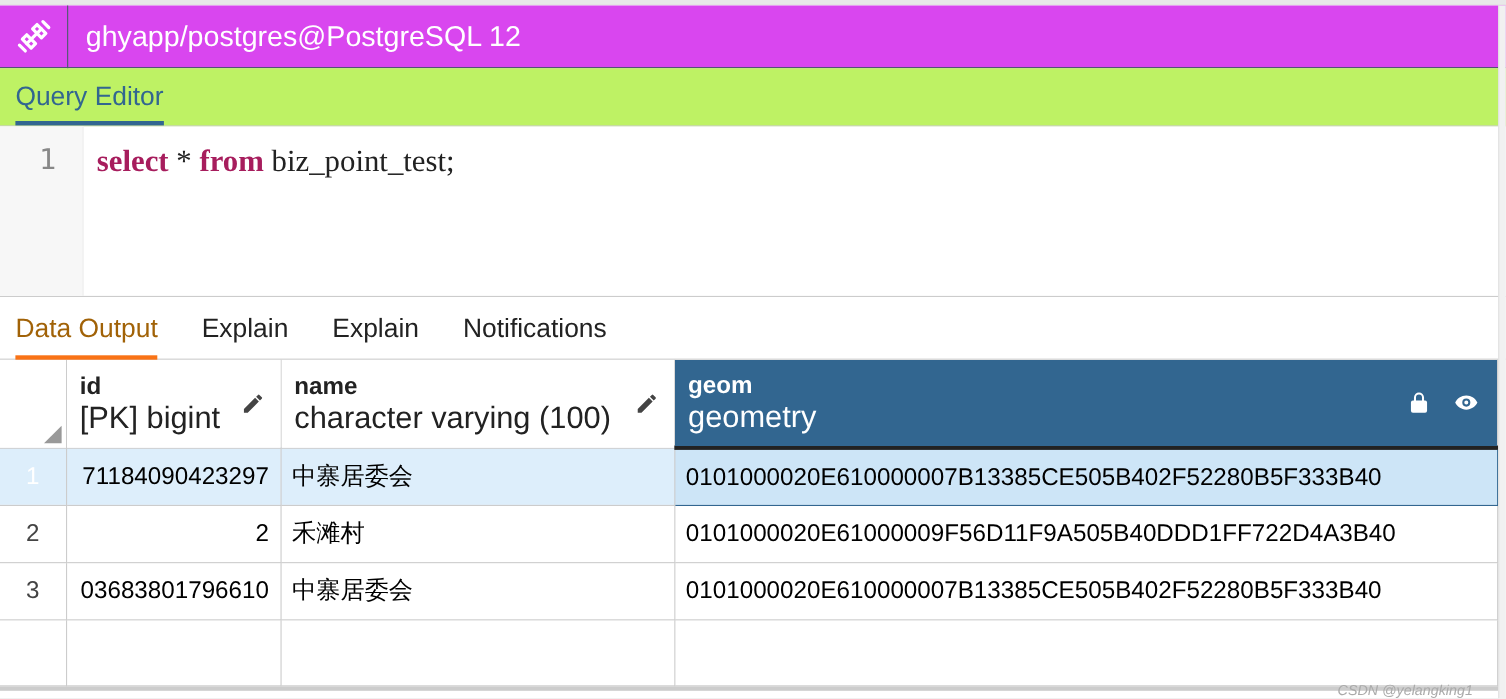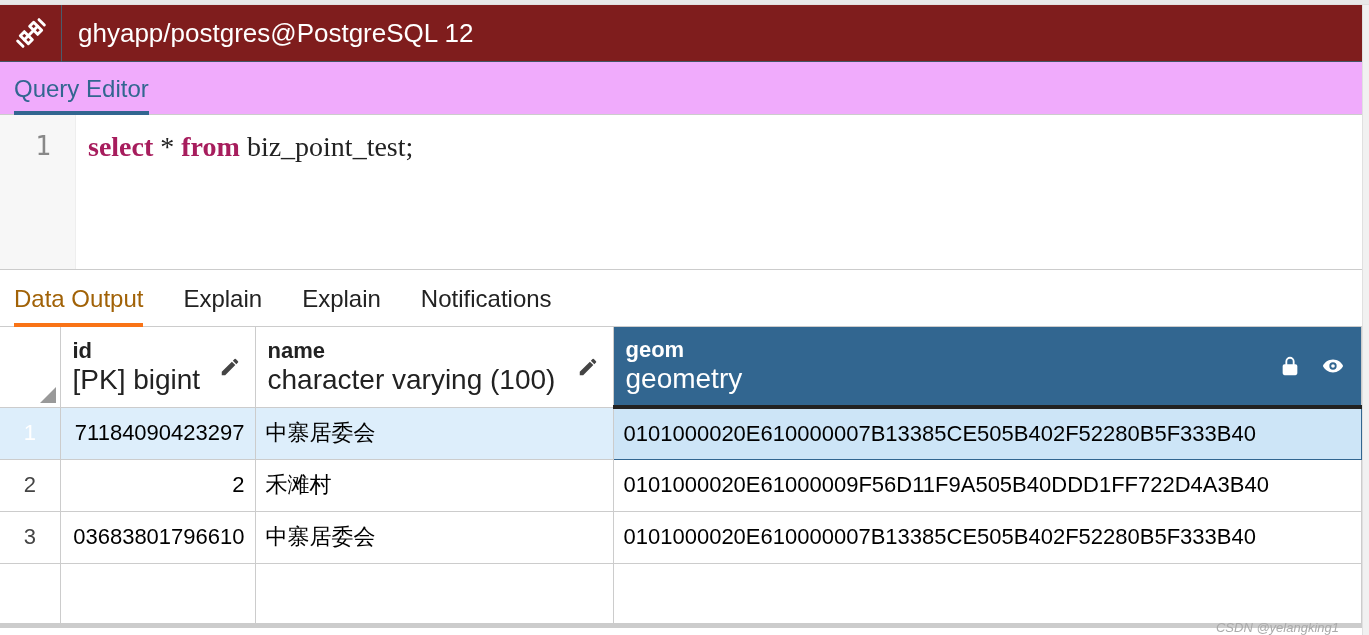--- a/index.html
+++ b/index.html
@@ -3,27 +3,27 @@
 <meta charset="utf-8">
 <style>
   * { box-sizing: border-box; margin: 0; padding: 0; }
   html, body { width: 1369px; height: 635px; font-family: "Segoe UI", Tahoma, sans-serif; background: #e8e8e8; overflow: hidden; }
   .toolbar-strip { background:#e8e8e8; height:5px; border-bottom:1px solid #e0e0e0; }
 
   .container { position: relative; width: 1369px; height: 630px; background: #fff; }
   .scroll-edge { position:absolute; right:0; top:0; width:7px; height:100%; background:#f1f1f1; border-left:1px solid #e0e0e0; }
 
   
-  .titlebar { display:flex; align-items:center; height:57px; background:#7f1d1d; color:#fff; border-bottom:1px solid #445566; }
+  .titlebar { display:flex; align-items:center; height:57px; background:#d946ef; color:#fff; border-bottom:1px solid #445566; }
   .icon-box { width:62px; display:flex; align-items:center; justify-content:center; height:57px; border-right:1px solid #4a5b6b; }
   .icon-box svg { width:32px; height:32px; }
   .title-text { font-size:26px; padding-left:16px; font-weight:400; }
 
   
-  .tabs { display:flex; align-items:center; height:53px; background:#f0abfc; padding-left:14px; gap:34px; font-size:24px; color:#222; border-bottom:1px solid #ccc; }
+  .tabs { display:flex; align-items:flex-end; height:53px; background:#bef264; padding-left:14px; gap:34px; font-size:24px; color:#222; border-bottom:1px solid #ccc; }
   .tab { height:53px; line-height:53px; cursor:pointer; }
   .tab.active { color:#326690; border-bottom:4px solid #326690; font-weight:400; }
 
   
   .editor { display:flex; height:155px; background:#fff; border-bottom:1px solid #ccc; }
   .gutter { width:76px; background:#f7f7f7; border-right:1px solid #eee; text-align:right; padding:16px 24px 0 0; font-family:"Consolas","DejaVu Sans Mono",monospace; font-size:26px; color:#888; }
   .code { padding:16px 0 0 12px; font-family:Liberation Serif, serif; font-size:28px; color:#222; white-space:pre; }
   .kw { color:#a71d5d; font-weight:600; }
   .op { color:#222; }
   .tbl { color:#222; }

